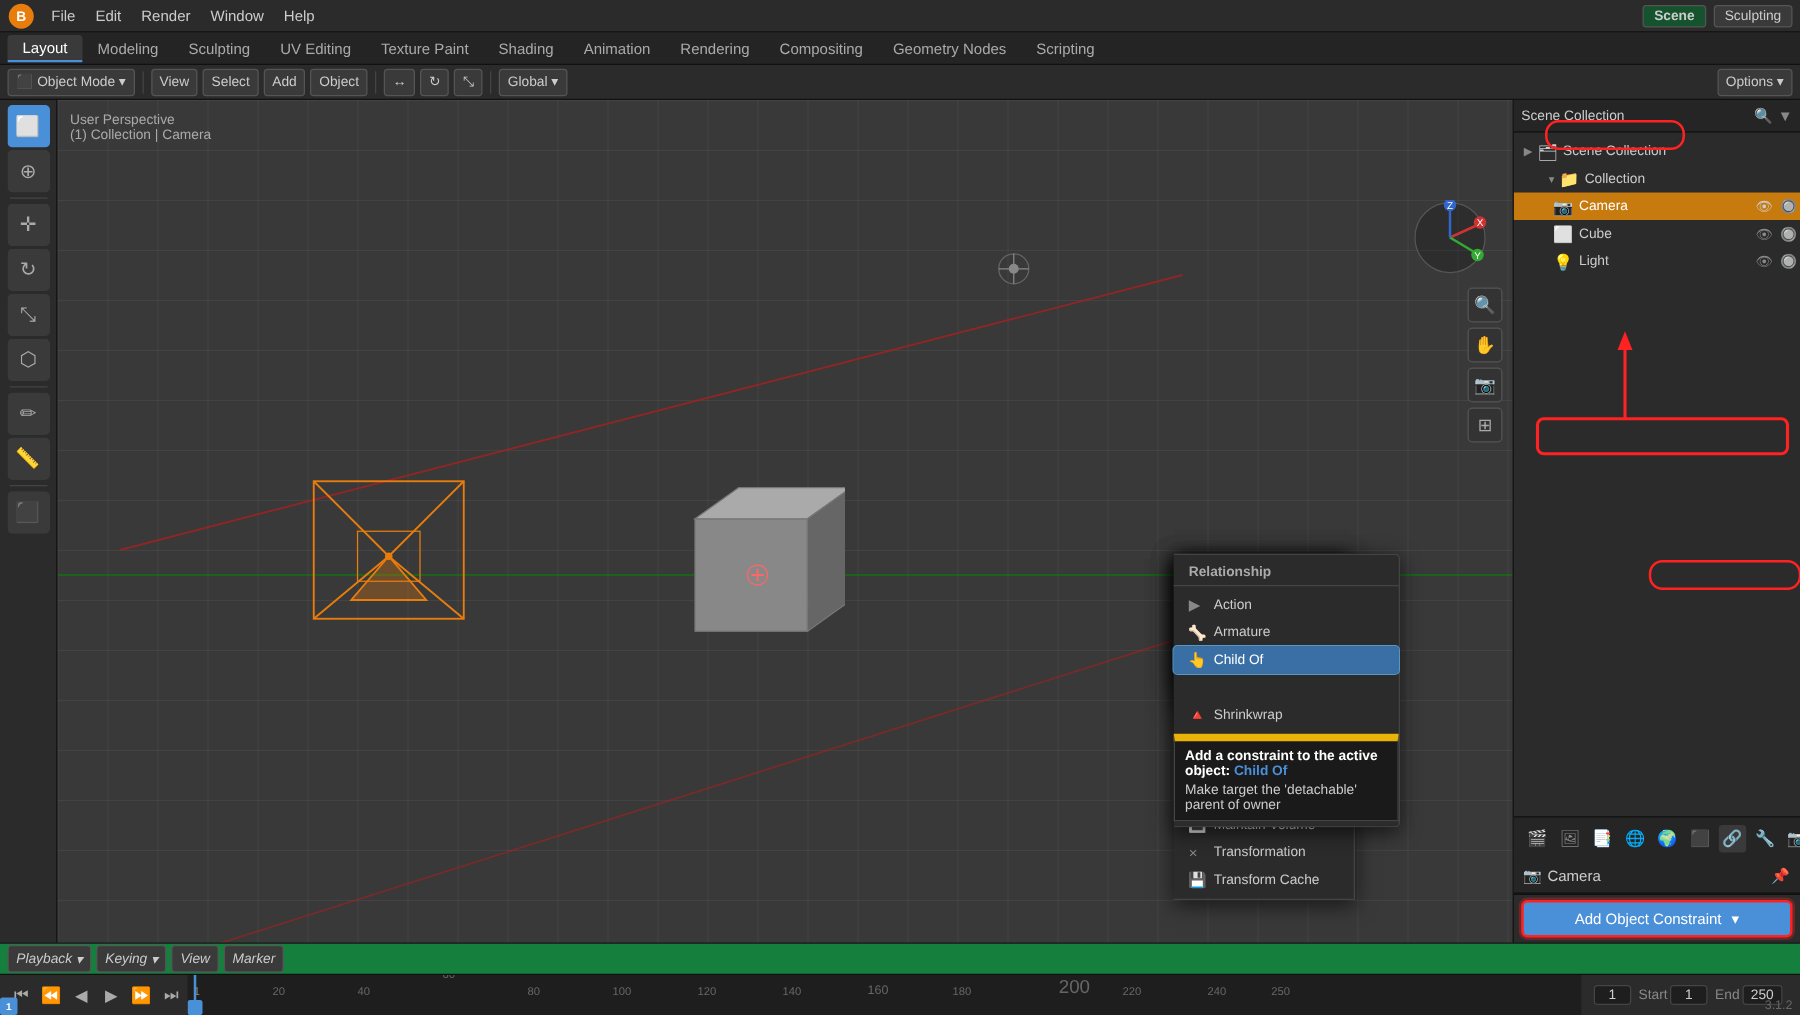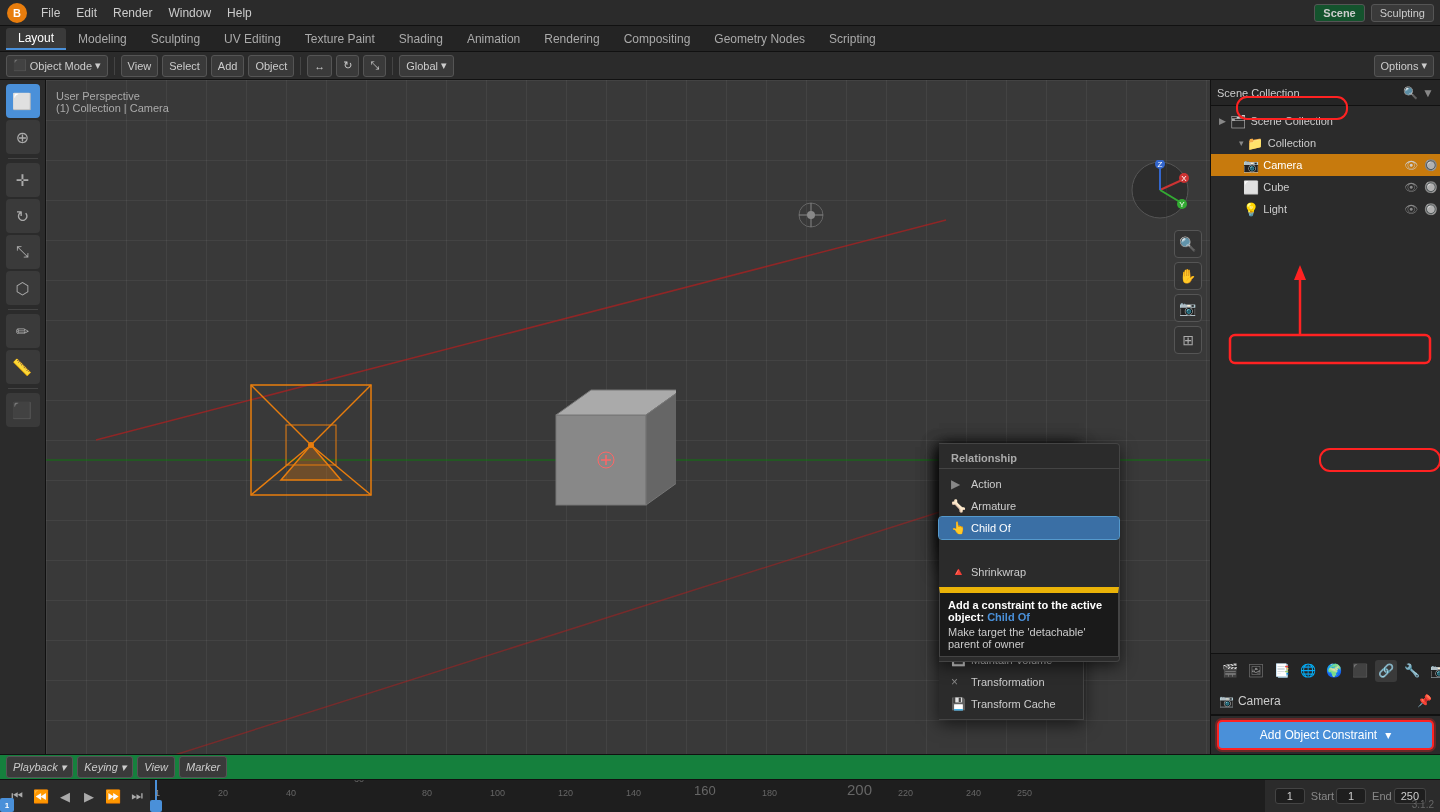--- a/index.html
+++ b/index.html
@@ -780,21 +780,21 @@
       </div>
 
       <div style="position:absolute;left:5px;bottom:14px;font-size:9px;color:#888;">1</div>
       <div style="position:absolute;left:68px;bottom:14px;font-size:9px;color:#666;">20</div>
       <div style="position:absolute;left:136px;bottom:14px;font-size:9px;color:#666;">40</div>
       <div style="position:absolute;left:204px;bottom:28px;font-size:9px;color:#666;">60</div>
       <div style="position:absolute;left:272px;bottom:14px;font-size:9px;color:#666;">80</div>
       <div style="position:absolute;left:340px;bottom:14px;font-size:9px;color:#666;">100</div>
       <div style="position:absolute;left:408px;bottom:14px;font-size:9px;color:#666;margin-top:20px;">120</div>
       <div style="position:absolute;left:476px;bottom:14px;font-size:9px;color:#666;">140</div>
-      <div style="position:absolute;left:544px;bottom:14px;font-size:13px;color:#666;">160</div>
+      <div style="position:absolute;left:544px;bottom:14px;font-size:10px;color:#666;">160</div>
       <div style="position:absolute;left:612px;bottom:14px;font-size:9px;color:#666;">180</div>
       <div style="position:absolute;left:697px;bottom:14px;font-size:15px;color:#666;">200</div>
       <div style="position:absolute;left:748px;bottom:14px;font-size:9px;color:#666;">220</div>
       <div style="position:absolute;left:816px;bottom:14px;font-size:9px;color:#666;">240</div>
       <div style="position:absolute;left:867px;bottom:14px;font-size:9px;color:#666;">250</div>
     </div>
 
     <div class="frame-info">
       <div class="frame-num">1</div>
       <div style="display:flex;align-items:center;gap:2px;">

